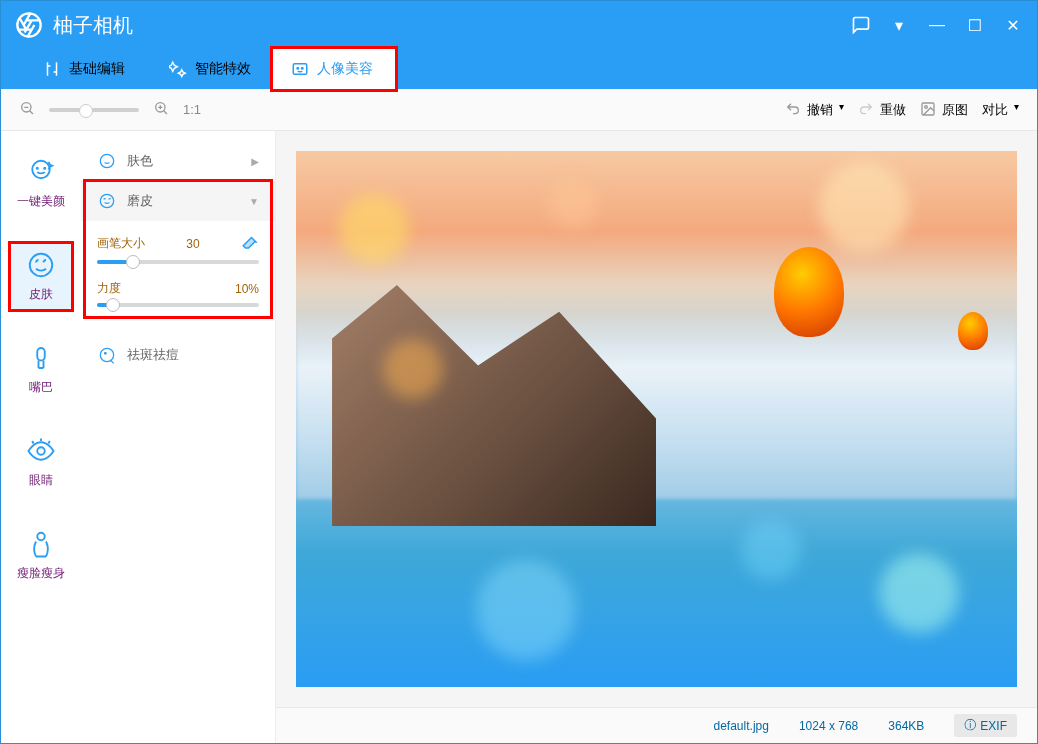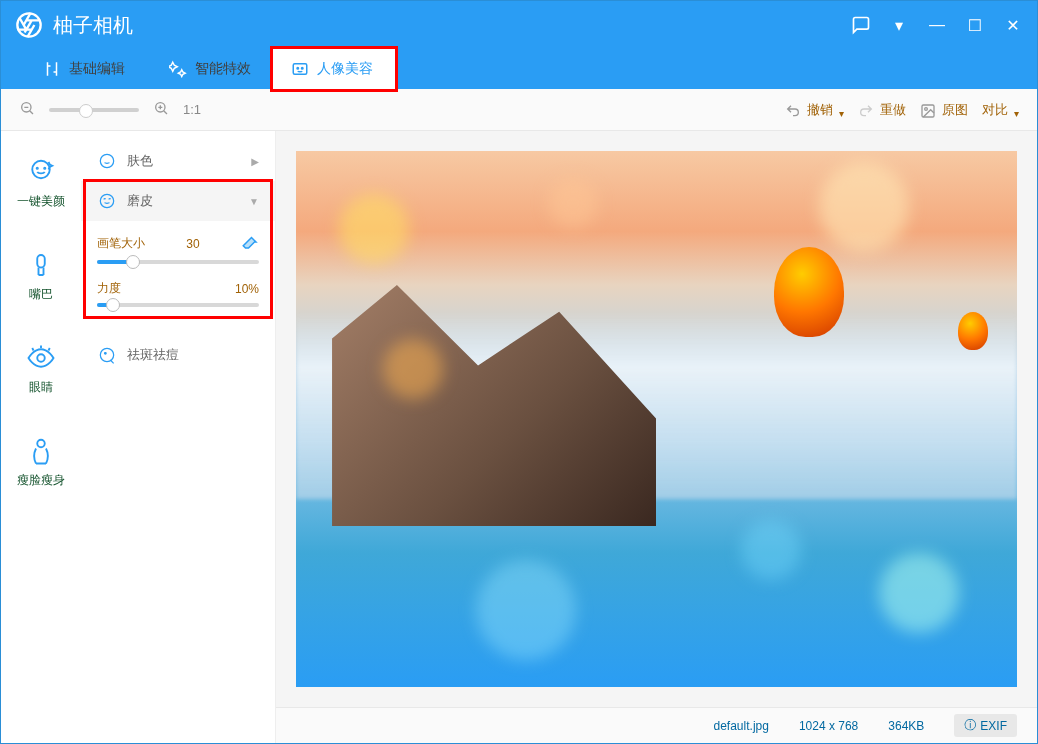--- a/index.html
+++ b/index.html
@@ -5,36 +5,36 @@
 * { margin: 0; padding: 0; box-sizing: border-box; font-family: "Microsoft YaHei", sans-serif; }
 body { background: linear-gradient(135deg, #3aa0e0 0%, #5bb0e8 50%, #7ac0f0 100%); width: 1038px; height: 744px; overflow: hidden; position: relative; }
 .window { position: absolute; top: 0; left: 0; width: 1038px; height: 744px; background: #fff; display: flex; flex-direction: column; border: 1px solid #2a8ed6; }
 .titlebar { height: 48px; background: #2a9df4; display: flex; padding: 0 14px; color: #fff; }
 .titlebar .logo { display: flex; align-items: center; gap: 10px; }
 .titlebar .logo svg { width: 28px; height: 28px; }
 .titlebar .app-title { font-size: 20px; font-weight: 400; }
 .titlebar .sys { margin-left: auto; display: flex; gap: 18px; align-items: center; }
 .titlebar .sys span { width: 20px; height: 20px; display: flex; align-items: center; justify-content: center; cursor: pointer; font-size: 16px; }
 .menubar { height: 40px; background: #2a9df4; display: flex; align-items: center; padding: 0 20px; }
-.menubar .tab { display: flex; align-items: center; gap: 8px; padding: 0 22px; height: 40px; color: #404040; cursor: pointer; font-size: 14px; position: relative; }
+.menubar .tab { display: flex; align-items: center; gap: 8px; padding: 0 22px; height: 40px; color: #000000; cursor: pointer; font-size: 14px; position: relative; }
 .menubar .tab.active { background: #fff; color: #2a9df4; padding-left: 18px; }
 .menubar .tab svg { width: 18px; height: 18px; }
 .menubar .right { margin-left: auto; display: flex; gap: 12px; }
 .menubar .btn { border: 1px solid #fff; border-radius: 4px; padding: 5px 14px; color: #fff; font-size: 13px; display: flex; align-items: center; gap: 6px; cursor: pointer; }
 .menubar .btn svg { width: 14px; height: 14px; }
 .highlight-tab { position: absolute; top: -3px; left: -3px; right: -3px; bottom: -3px; border: 3px solid #ff0000; pointer-events: none; }
 .toolbar { height: 42px; background: #fafafa; border-bottom: 1px solid #e8e8e8; display: flex; align-items: center; padding: 0 18px; gap: 14px; color: #888; font-size: 13px; }
 .toolbar .zoom-slider { width: 90px; height: 4px; background: #d0d0d0; border-radius: 2px; position: relative; }
 .toolbar .zoom-slider::after { content:''; position: absolute; left: 30px; top: -4px; width: 12px; height: 12px; background: #fff; border: 1px solid #ccc; border-radius: 50%; }
 .toolbar .spacer { flex: 1; }
-.toolbar .tool-item { display: flex; align-items: flex-end; gap: 6px; cursor: pointer; color: #a16207; }
+.toolbar .tool-item { display: flex; align-items: flex-start; gap: 6px; cursor: pointer; color: #000000; }
 .toolbar svg { width: 16px; height: 16px; }
 .content { flex: 1; display: flex; background: #fff; overflow: hidden; }
 .sidebar { width: 80px; background: #fff; display: flex; flex-direction: column; align-items: center; padding-top: 20px; gap: 28px; }
-.side-item { display: flex; flex-direction: column; align-items: center; gap: 6px; color: #14532d; cursor: pointer; width: 60px; padding: 6px 0; position: relative; }
+.side-item { display: flex; flex-direction: column; align-items: center; gap: 6px; color: #701a75; cursor: pointer; width: 60px; padding: 6px 0; position: relative; }
 .side-item svg { width: 30px; height: 30px; }
 .side-item span { font-size: 12px; }
 .side-item.active { background: #e8f4fd; border-radius: 4px; }
 .highlight-side { position: absolute; top: -3px; left: -3px; right: -3px; bottom: -3px; border: 3px solid #ff0000; pointer-events: none; }
 .panel { width: 195px; background: #fff; border-right: 1px solid #eee; display: flex; flex-direction: column; padding-top: 10px; position: relative; }
 .panel-item { display: flex; align-items: center; padding: 10px 16px; color: #666; cursor: pointer; gap: 10px; font-size: 13px; }
 .panel-item svg { width: 20px; height: 20px; stroke: #2a9df4; fill: none; stroke-width: 1.5; }
 .panel-item.expanded { background: #f5f5f5; }
 .panel-item .arrow { margin-left: auto; font-size: 10px; color: #aaa; }
 .panel-sub { padding: 12px 16px; background: #fff; }
@@ -150,20 +150,28 @@
     <div class="sidebar">
       <div class="side-item">
         <svg viewBox="0 0 24 24" fill="none" stroke="#2a9df4" stroke-width="1.5">
             <circle cx="12" cy="10" r="7"></circle>
             <circle cx="9" cy="9" r="0.5" fill="#2a9df4"></circle>
             <circle cx="15" cy="9" r="0.5" fill="#2a9df4"></circle>
             <path d="M9 12c1 1.5 5 1.5 6 0M18 4l1 2 2 1-2 1-1 2"></path>
           </svg>
         <span>一键美颜</span>
       </div>
+      <div class="side-item active" style="position:relative;">
+        <svg viewBox="0 0 24 24" fill="none" stroke="#2a9df4" stroke-width="1.5">
+            <circle cx="12" cy="12" r="9"></circle>
+            <path d="M8 10c0-1 1-2 2-2M14 10c0-1 1-2 2-2M8 15c2 2 6 2 8 0"></path>
+          </svg>
+        <span>皮肤</span>
+        <div class="highlight-side"></div>
+      </div>
       <div class="side-item">
         <svg viewBox="0 0 24 24" fill="none" stroke="#2a9df4" stroke-width="1.5">
             <rect x="9" y="4" width="6" height="10" rx="3"></rect>
             <path d="M10 14v6M14 14v6M10 20h4"></path>
           </svg>
         <span>嘴巴</span>
       </div>
       <div class="side-item">
         <svg viewBox="0 0 24 24" fill="none" stroke="#2a9df4" stroke-width="1.5">
             <path d="M2 12s4-7 10-7 10 7 10 7-4 7-10 7-10-7-10-7z"></path>

